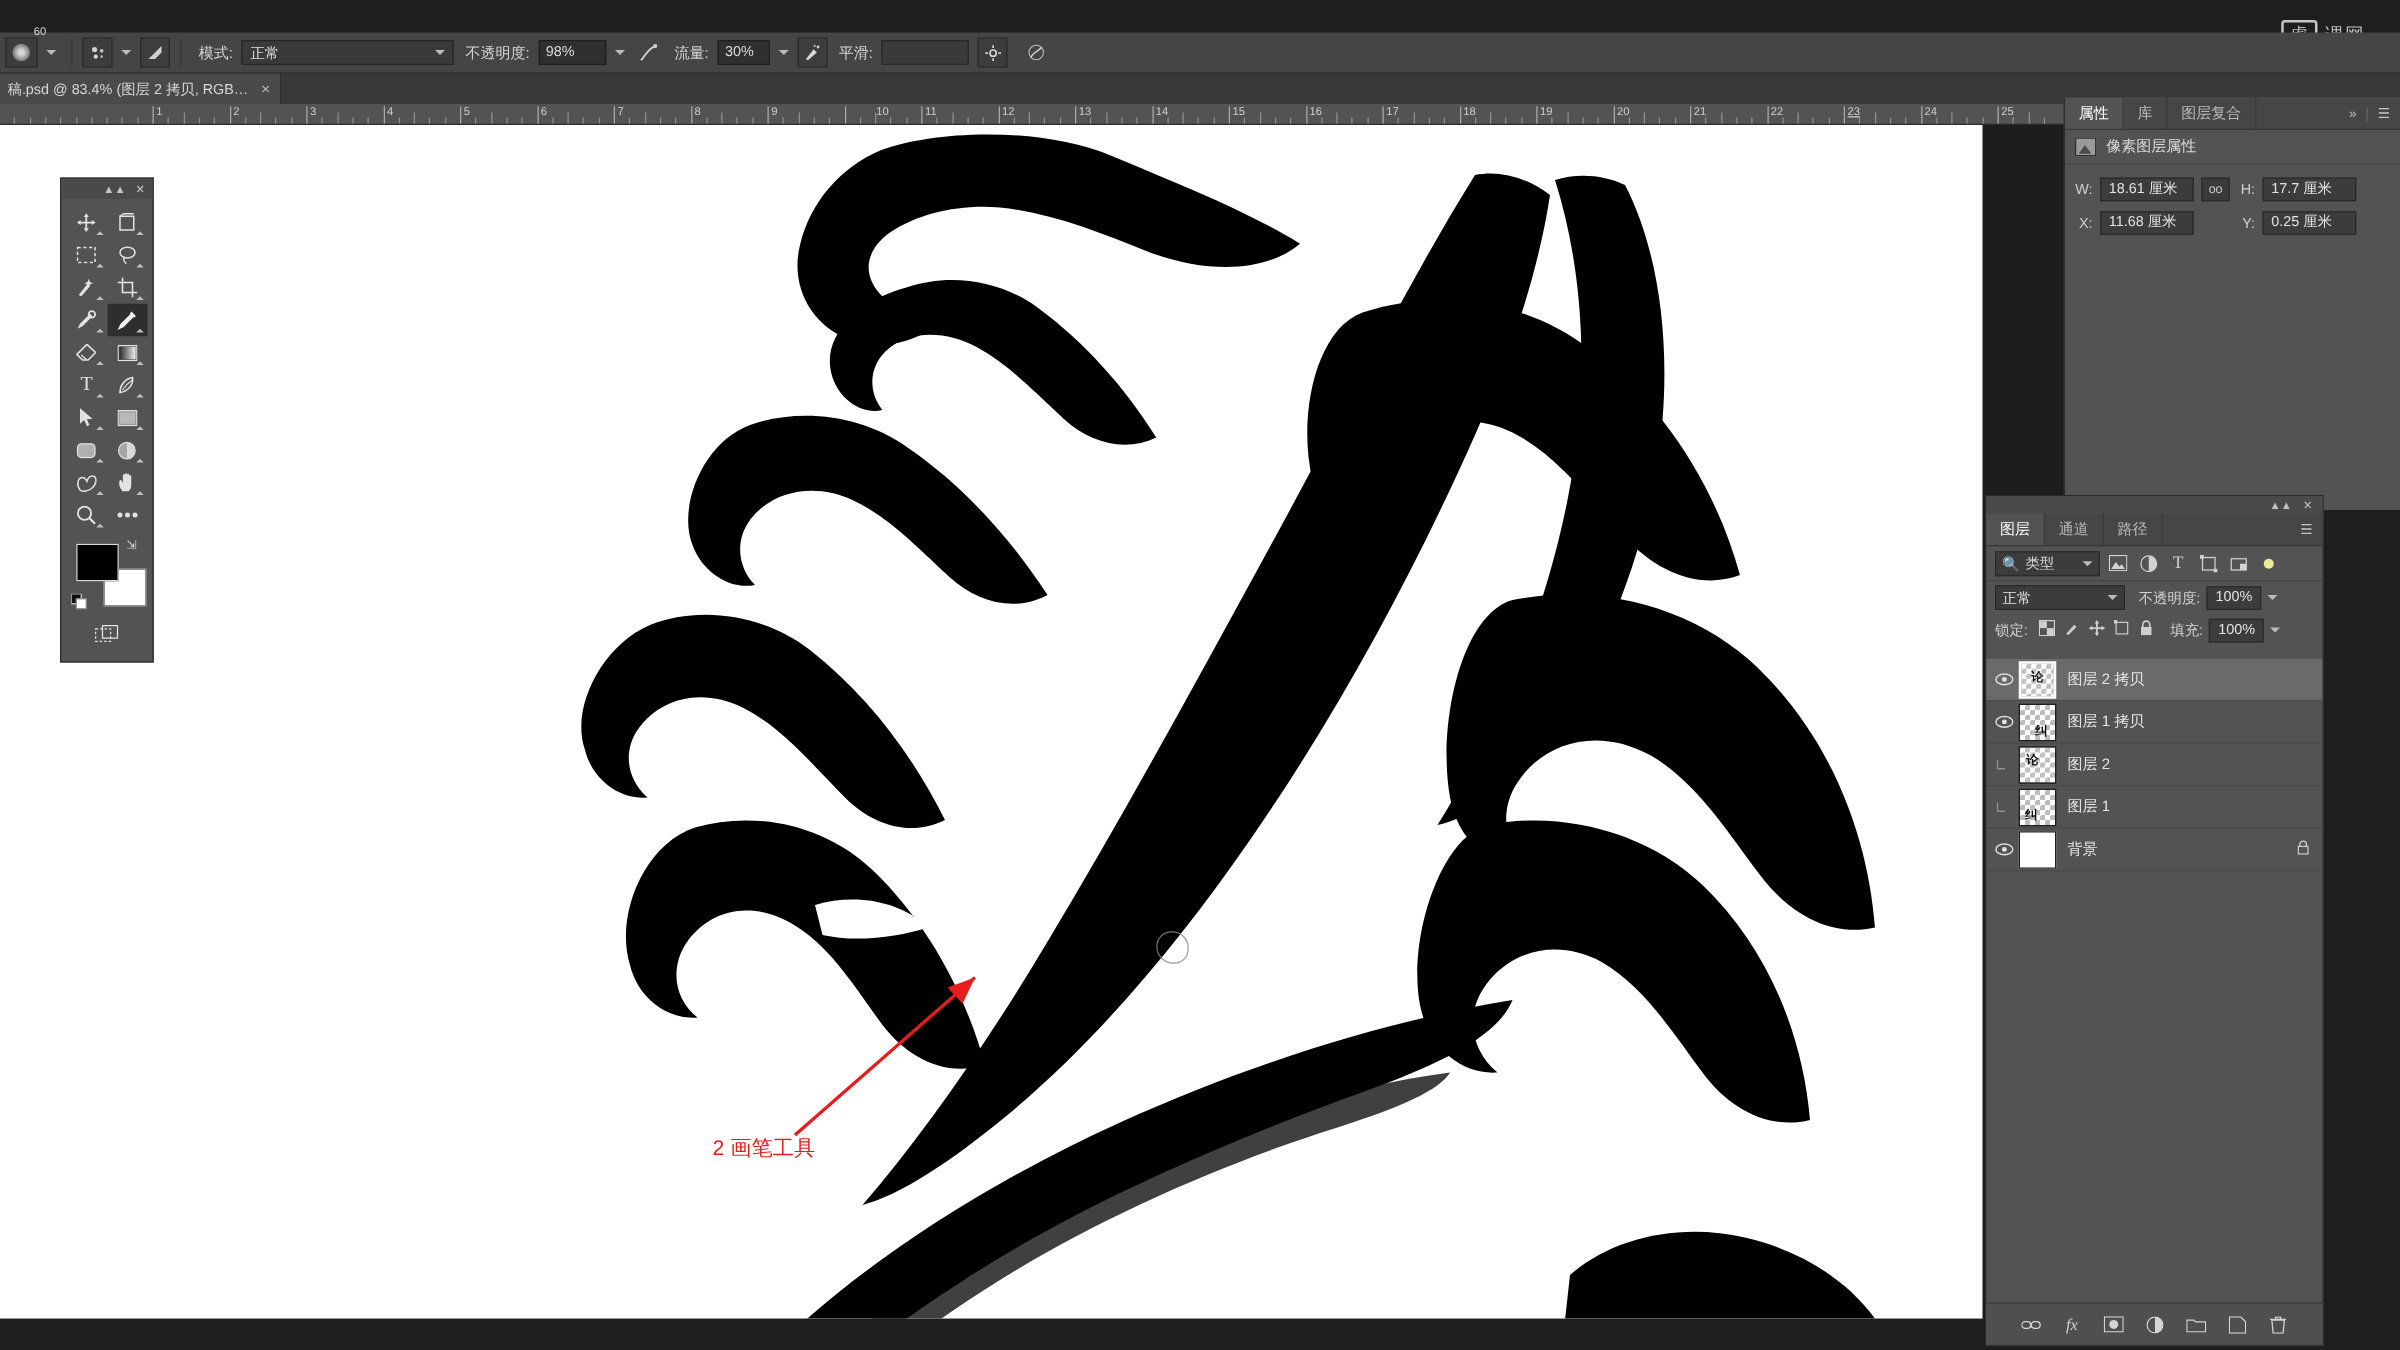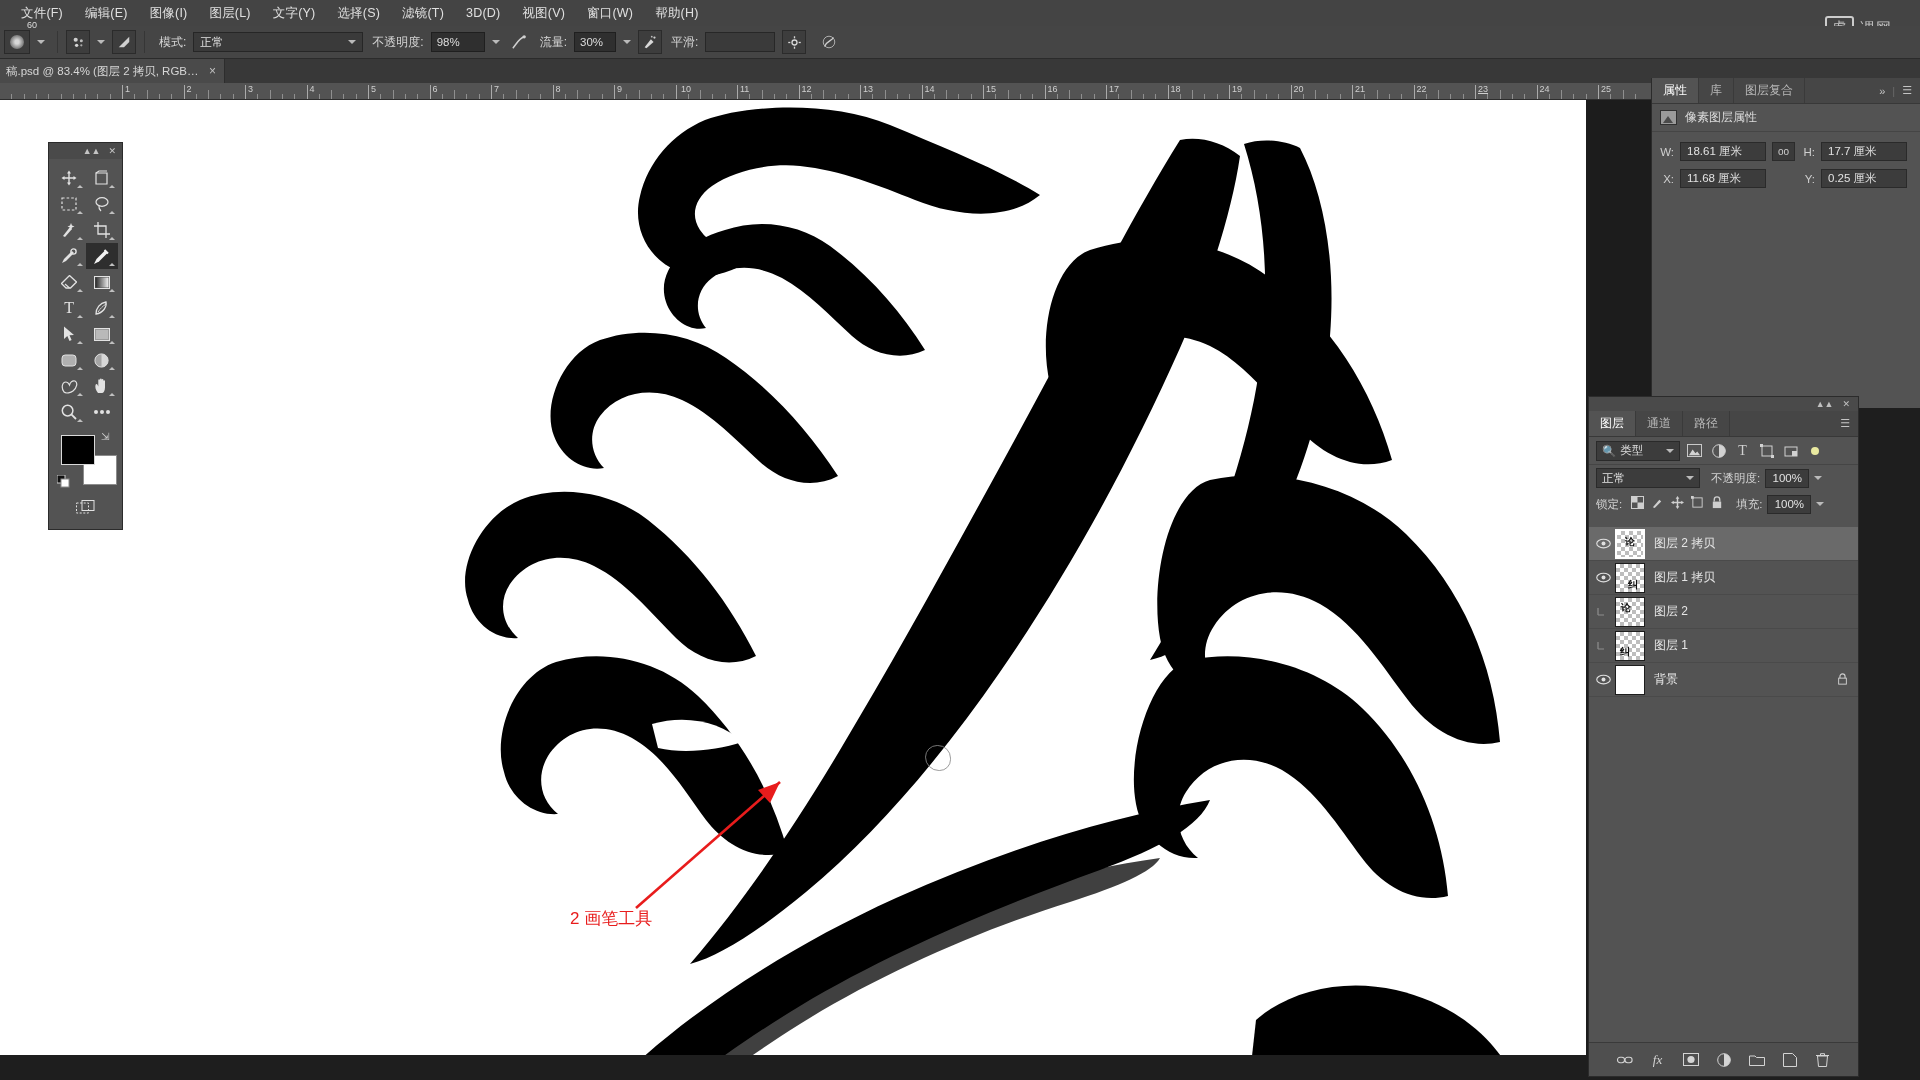--- a/index.html
+++ b/index.html
@@ -135,21 +135,21 @@
     content: ""; position: absolute; left: 2px; bottom: 1px;
     border-left: 5px solid transparent; border-right: 5px solid transparent;
     border-bottom: 7px solid #4a4a4a;
   }
   .props-title { font-size: 12px; color: #dcdcdc; }
   .props-grid { padding: 10px 8px 0 8px; }
   .props-row { display: flex; align-items: center; gap: 6px; margin-bottom: 8px; }
   .props-key { font-size: 11.5px; color: #cfcfcf; width: 14px; text-align: right; }
   .props-val {
     background: #3c3c3c; border: 1px solid #2a2a2a; color: #e2e2e2;
-    font-size: 11.5px; height: 19px; line-height: 17px; padding: 0 6px; width: 86px;
+    font-size: 11.5px; height: 19px; line-height: 17px; padding: 0 6px; width: 75px;
   }
   .link-btn {
     width: 23px; height: 19px; background: #3a3a3a; border: 1px solid #2b2b2b;
     display: flex; align-items: center; justify-content: center; color: #cdcdcd; font-size: 10px;
   }
 
   
   .layers-panel {
     position: absolute; left: 1588px; top: 396px; width: 271px; height: 681px;
     background: #535353; border: 1px solid #2b2b2b;
@@ -263,33 +263,20 @@
     color: #dadada; opacity: .85;
   }
   .wm-box { border: 2px solid #e4e4e4; border-radius: 3px; padding: 1px 5px; font-size: 14px; letter-spacing: 1px; }
   .wm-tail { font-size: 15px; letter-spacing: 1px; }
 </style>
 </head>
 <body>
 
 <div id="app">
 
-  <div class="menubar">
-    <div class="menu-item">文件(F)</div>
-    <div class="menu-item">编辑(E)</div>
-    <div class="menu-item">图像(I)</div>
-    <div class="menu-item">图层(L)</div>
-    <div class="menu-item">文字(Y)</div>
-    <div class="menu-item">选择(S)</div>
-    <div class="menu-item">滤镜(T)</div>
-    <div class="menu-item">3D(D)</div>
-    <div class="menu-item">视图(V)</div>
-    <div class="menu-item">窗口(W)</div>
-    <div class="menu-item">帮助(H)</div>
-  </div>
 
   <div class="watermark">
     <span class="wm-box">虎</span>
     <span class="wm-tail">课网</span>
   </div>
 
   <div class="optionsbar">
     <div class="ob-swatch">
       <div class="brush-preview">
         <div class="brush-dot"></div>
@@ -422,21 +409,21 @@
       <div class="tick" style="left: 577.1px; height: 9px; top: 7px;"></div>
       <div class="tick" style="left: 589.4px; height: 5px; top: 11px;"></div>
       <div class="tick" style="left: 601.7px; height: 5px; top: 11px;"></div>
       <div class="tick major" style="left: 614px;"></div>
       <div class="tick-label" style="left: 617px;">9</div>
       <div class="tick" style="left: 626.3px; height: 5px; top: 11px;"></div>
       <div class="tick" style="left: 638.6px; height: 9px; top: 7px;"></div>
       <div class="tick" style="left: 650.9px; height: 5px; top: 11px;"></div>
       <div class="tick" style="left: 663.2px; height: 5px; top: 11px;"></div>
       <div class="tick major" style="left: 675.5px;"></div>
-      <div class="tick-label" style="left: 681px; text-align: right;">10</div>
+      <div class="tick-label" style="left: 701px; text-align: right;">10</div>
       <div class="tick" style="left: 687.8px; height: 5px; top: 11px;"></div>
       <div class="tick" style="left: 700.1px; height: 9px; top: 7px;"></div>
       <div class="tick" style="left: 712.4px; height: 5px; top: 11px;"></div>
       <div class="tick" style="left: 724.7px; height: 5px; top: 11px;"></div>
       <div class="tick major" style="left: 737px;"></div>
       <div class="tick-label" style="left: 740px;">11</div>
       <div class="tick" style="left: 749.3px; height: 5px; top: 11px;"></div>
       <div class="tick" style="left: 761.6px; height: 9px; top: 7px;"></div>
       <div class="tick" style="left: 773.9px; height: 5px; top: 11px;"></div>
       <div class="tick" style="left: 786.2px; height: 5px; top: 11px;"></div>

